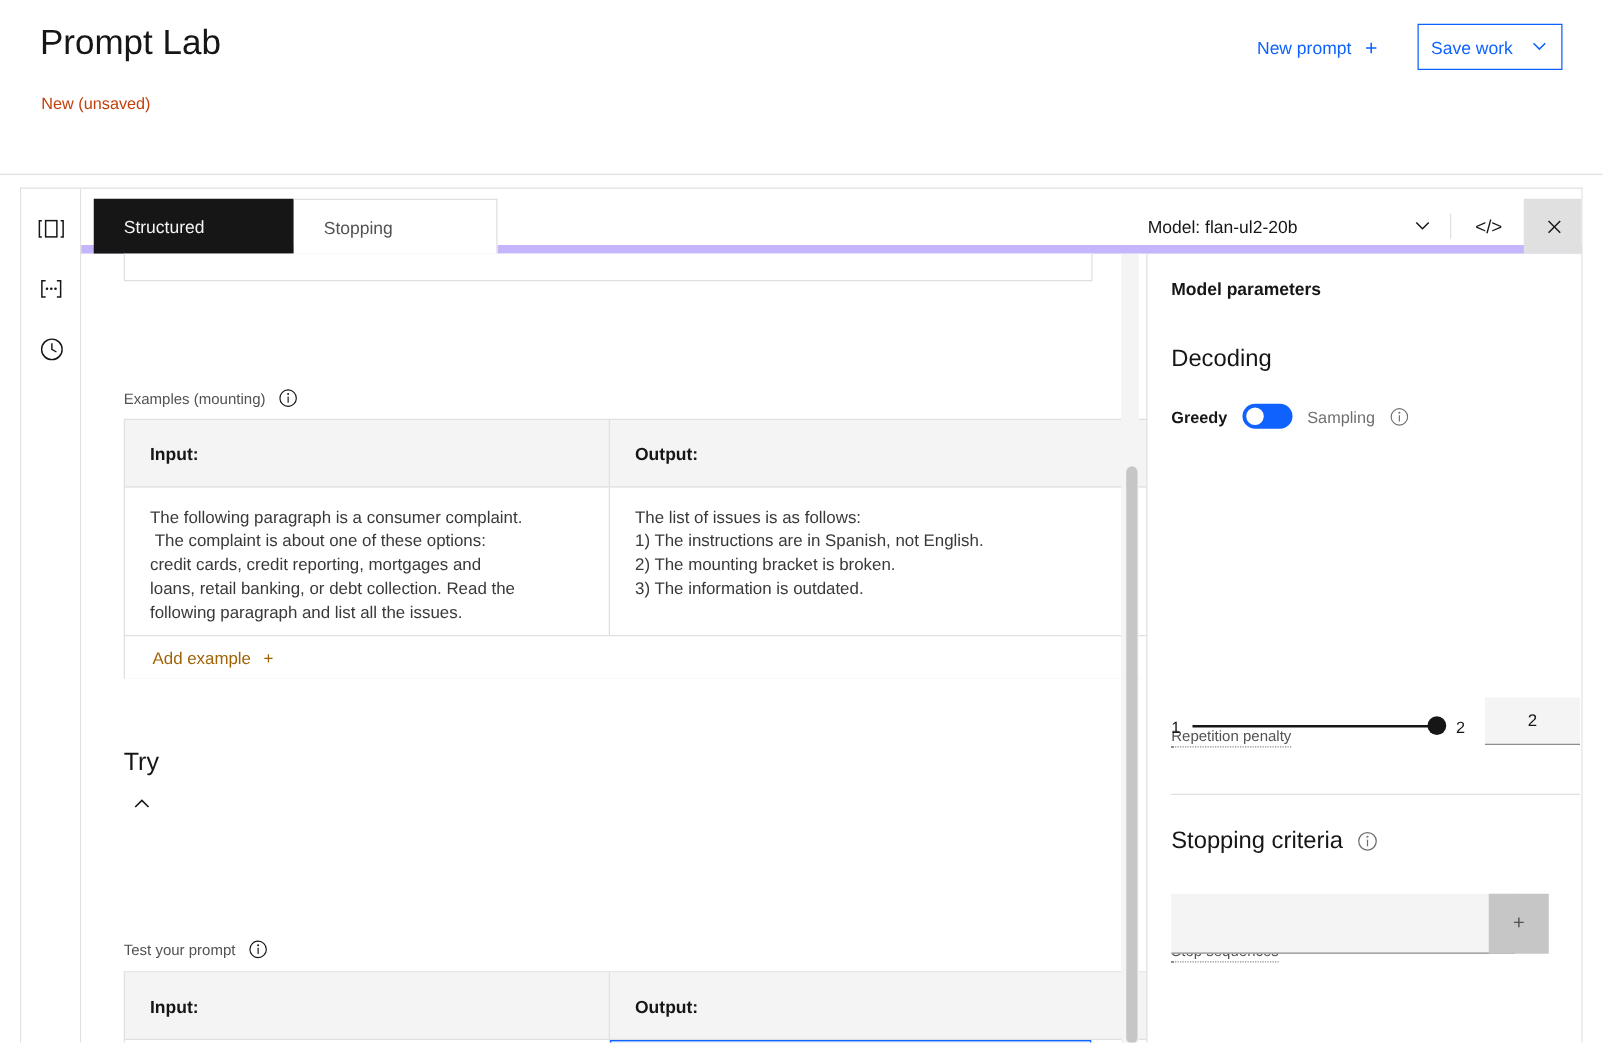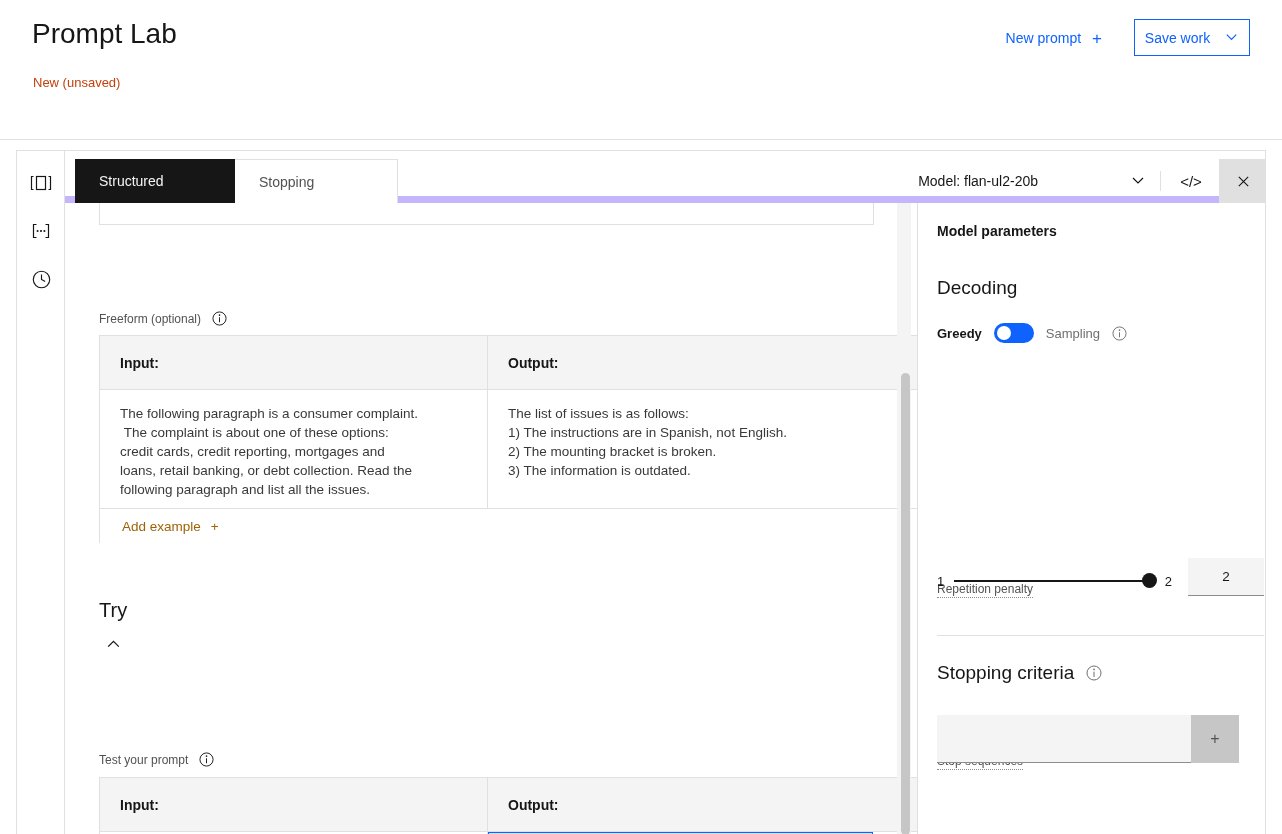--- a/index.html
+++ b/index.html
@@ -369,21 +369,21 @@
         </svg>
       </div>
     </div>
   </div>
 
   <div id="main-col">
 
     <div id="instruction-box"></div>
 
     <div class="field-label-row" id="examples-label">
-      <span>Freeform (optional)</span>
+      <span>Examples (mounting)</span>
       <span class="info-icon">
         <svg width="15" height="15" viewBox="0 0 16 16">
           <circle cx="8" cy="8" r="7" fill="none" stroke="#161616" stroke-width="1"></circle>
           <circle cx="8" cy="4.4" r="0.85" fill="#161616"></circle>
           <path d="M8 6.7 L8 12" stroke="#161616" stroke-width="1"></path>
         </svg>
       </span>
     </div>
 
     <div class="io-table" id="examples-table">

